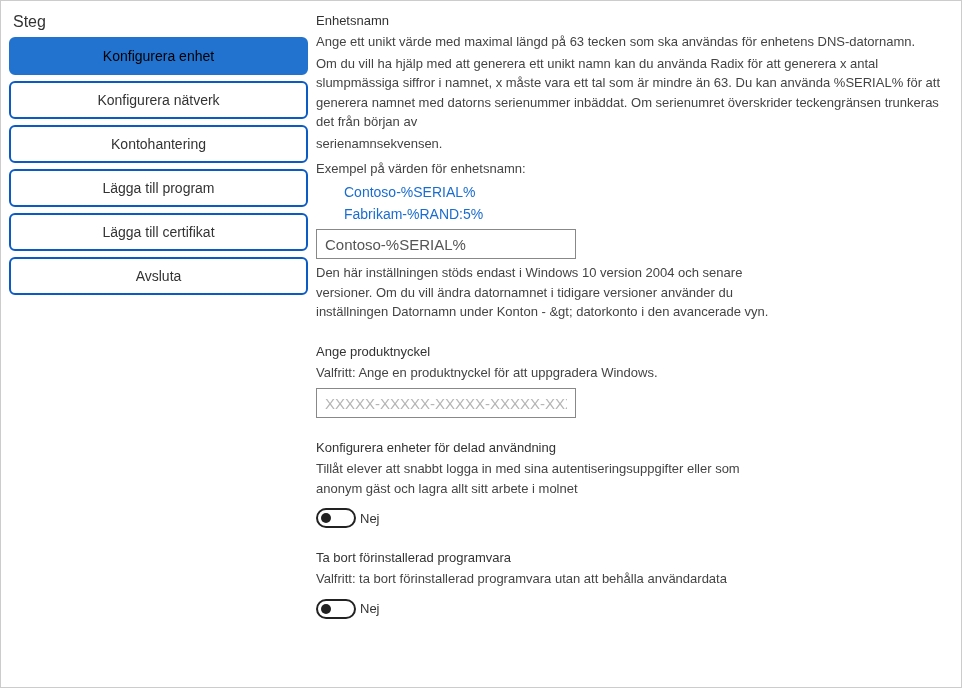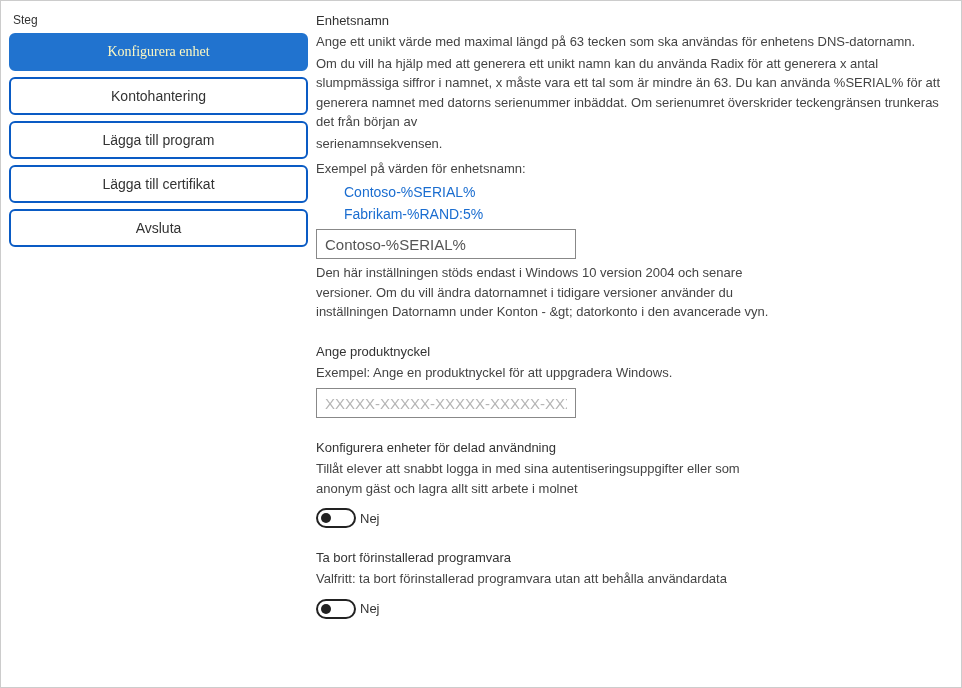--- a/index.html
+++ b/index.html
@@ -11,43 +11,42 @@
       border: 1px solid #ccc;
       display: flex;
       padding: 8px 0 0 0;
       color: #333;
     }
     .sidebar {
       width: 315px;
       padding: 4px 8px 0 8px;
     }
     .sidebar h2 {
-      font-size: 12px;
+      font-size: 16px;
       font-weight: 400;
       margin-bottom: 6px;
       padding-left: 4px;
     }
     .step-button {
       display: block;
       width: 100%;
       height: 38px;
       margin-bottom: 6px;
       border: 2px solid #0a5bc4;
       background: #fff;
       color: #333;
       font-size: 14px;
       border-radius: 6px;
       cursor: pointer;
       text-align: center;
     }
     .step-button.active {
       background: #2173cf;
-      color: #fef9c3;
+      color: #000000;
       border-color: #2173cf;
-      font-family: Liberation Serif, serif;
     }
     .main {
       flex: 1;
       padding: 4px 20px 0 0;
       overflow-y: auto;
     }
     .section { margin-bottom: 22px; }
     .section h3 {
       font-size: 13px;
       font-weight: 400;
@@ -117,20 +116,21 @@
       color: #444;
       max-width: 470px;
     }
   </style>
 </head>
 <body>
 
 <aside class="sidebar">
   <h2>Steg</h2>
   <button class="step-button active">Konfigurera enhet</button>
+  <button class="step-button">Konfigurera nätverk</button>
   <button class="step-button">Kontohantering</button>
   <button class="step-button">Lägga till program</button>
   <button class="step-button">Lägga till certifikat</button>
   <button class="step-button">Avsluta</button>
 </aside>
 
 <main class="main">
 
   <section class="section">
     <h3>Enhetsnamn</h3>
@@ -139,21 +139,21 @@
     <p class="small">serienamnsekvensen.</p>
     <p class="example-label">Exempel på värden för enhetsnamn:</p>
     <a class="example-link">Contoso-%SERIAL%</a>
     <a class="example-link">Fabrikam-%RAND:5%</a>
     <input type="text" class="text-input" value="Contoso-%SERIAL%" style="">
     <p class="note">Den här inställningen stöds endast i Windows 10 version 2004 och senare versioner. Om du vill ändra datornamnet i tidigare versioner använder du inställningen Datornamn under Konton - &amp;gt; datorkonto i den avancerade vyn.</p>
   </section>
 
   <section class="section">
     <h3>Ange produktnyckel</h3>
-    <p class="helper">Exempel: Ange en produktnyckel för att uppgradera Windows.</p>
+    <p class="helper">Valfritt: Ange en produktnyckel för att uppgradera Windows.</p>
     <input type="text" class="text-input" placeholder="XXXXX-XXXXX-XXXXX-XXXXX-XXXXX" style="">
   </section>
 
   <section class="section">
     <h3>Konfigurera enheter för delad användning</h3>
     <p class="subdesc">Tillåt elever att snabbt logga in med sina autentiseringsuppgifter eller som anonym gäst och lagra allt sitt arbete i molnet</p>
     <div class="toggle-row">
       <div class="toggle">
           <div class="knob"></div>
         </div>

